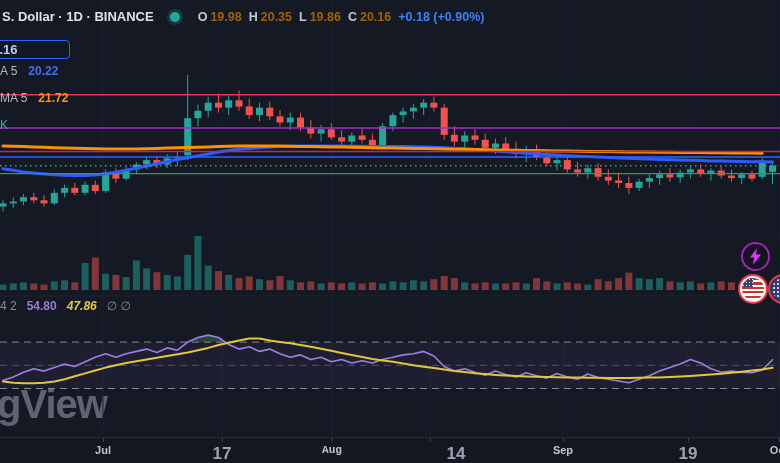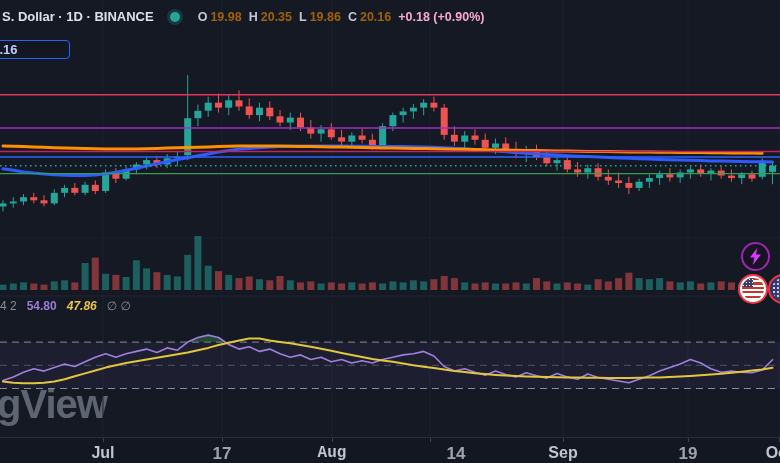--- a/index.html
+++ b/index.html
@@ -25,21 +25,21 @@
   }
   .symbol-title{color:#dde1e7;font-weight:700;}
   .status-dot{
     width:10px;height:10px;border-radius:50%;background:#26a69a;
     box-shadow:0 0 0 3px rgba(38,166,154,0.22);
     margin:0 18px 0 16px;display:inline-block;
   }
   .ohlc{display:flex;gap:7px;font-size:12.5px;align-items:center;}
   .ohlc .lt{color:#c3c8d2;font-weight:700;}
   .ohlc .vl{color:#a16207;font-weight:600;margin-left:-4px;}
-  .ohlc .chg{color:#f9a8d4;font-weight:600;}
+  .ohlc .chg{color:#3b82f6;font-weight:600;}
   
   .price-badge{
     position:absolute;left:-23px;top:40px;z-index:5;
     width:84px;height:17px;line-height:17px;
     background:#131722;border:1.5px solid #2962ff;border-radius:4px;
     color:#bcccff;font-size:13px;font-weight:600;padding-left:7px;
   }
   
   .legend{position:absolute;left:0;top:64px;z-index:5;font-size:12px;}
   .legend-row{display:flex;gap:11px;align-items:center;height:14px;margin-bottom:13px;}
@@ -75,21 +75,21 @@
   .flag .canton{position:absolute;left:0;top:0;width:11px;height:9px;background:#3c3b6e;
     background-image:radial-gradient(#fff 0.6px, transparent 0.7px);background-size:3px 3px;}
   .flag2{position:relative;width:22px;height:22px;border-radius:50%;overflow:hidden;
     background:#3c3b6e;background-image:radial-gradient(#cfd6ff 0.7px, transparent 0.8px);background-size:4px 4px;}
   
   .time-axis{
     position:absolute;left:0;top:437px;width:780px;height:26px;z-index:4;
     background:#131722;border-top:1px solid #262c3b;
   }
   .time-tick{position:absolute;top:6px;transform:translateX(-50%);white-space:nowrap;}
-  .time-tick.month{color:#c0c4cd;font-size:16px;font-weight:700;}
+  .time-tick.month{color:#c0c4cd;font-size:11px;font-weight:700;}
   .time-tick.day{color:#9da3ae;font-size:17px;font-weight:700;}
   .tick-mark{position:absolute;top:0;width:1px;height:4px;background:#3a4150;}
 </style>
 </head>
 <body>
 
 <div id="chart-root">
 
   <div class="watermark">gView</div>
 
@@ -360,20 +360,33 @@
       <span class="lt">L</span>
         <span class="vl">19.86</span>
       <span class="lt">C</span>
         <span class="vl">20.16</span>
       <span class="chg">+0.18 (+0.90%)</span>
     </span>
   </div>
 
   <div class="price-badge">20.16</div>
 
+  <div class="legend">
+    <div class="legend-row">
+      <span class="lb">A 5</span>
+      <span class="lg-val-blue">20.22</span>
+    </div>
+    <div class="legend-row">
+      <span class="lb">MA 5</span>
+      <span class="lg-val-orange">21.72</span>
+    </div>
+    <div class="legend-row">
+      <span class="lg-k">K</span>
+    </div>
+  </div>
 
   <div class="rsi-legend">
     <span class="gray">4 2</span>
     <span class="rsi-k">54.80</span>
     <span class="rsi-d">47.86</span>
     <span class="gray">∅ ∅</span>
   </div>
 
   <div class="fab fab-lightning">
     <svg width="13" height="17" viewBox="0 0 13 17">

